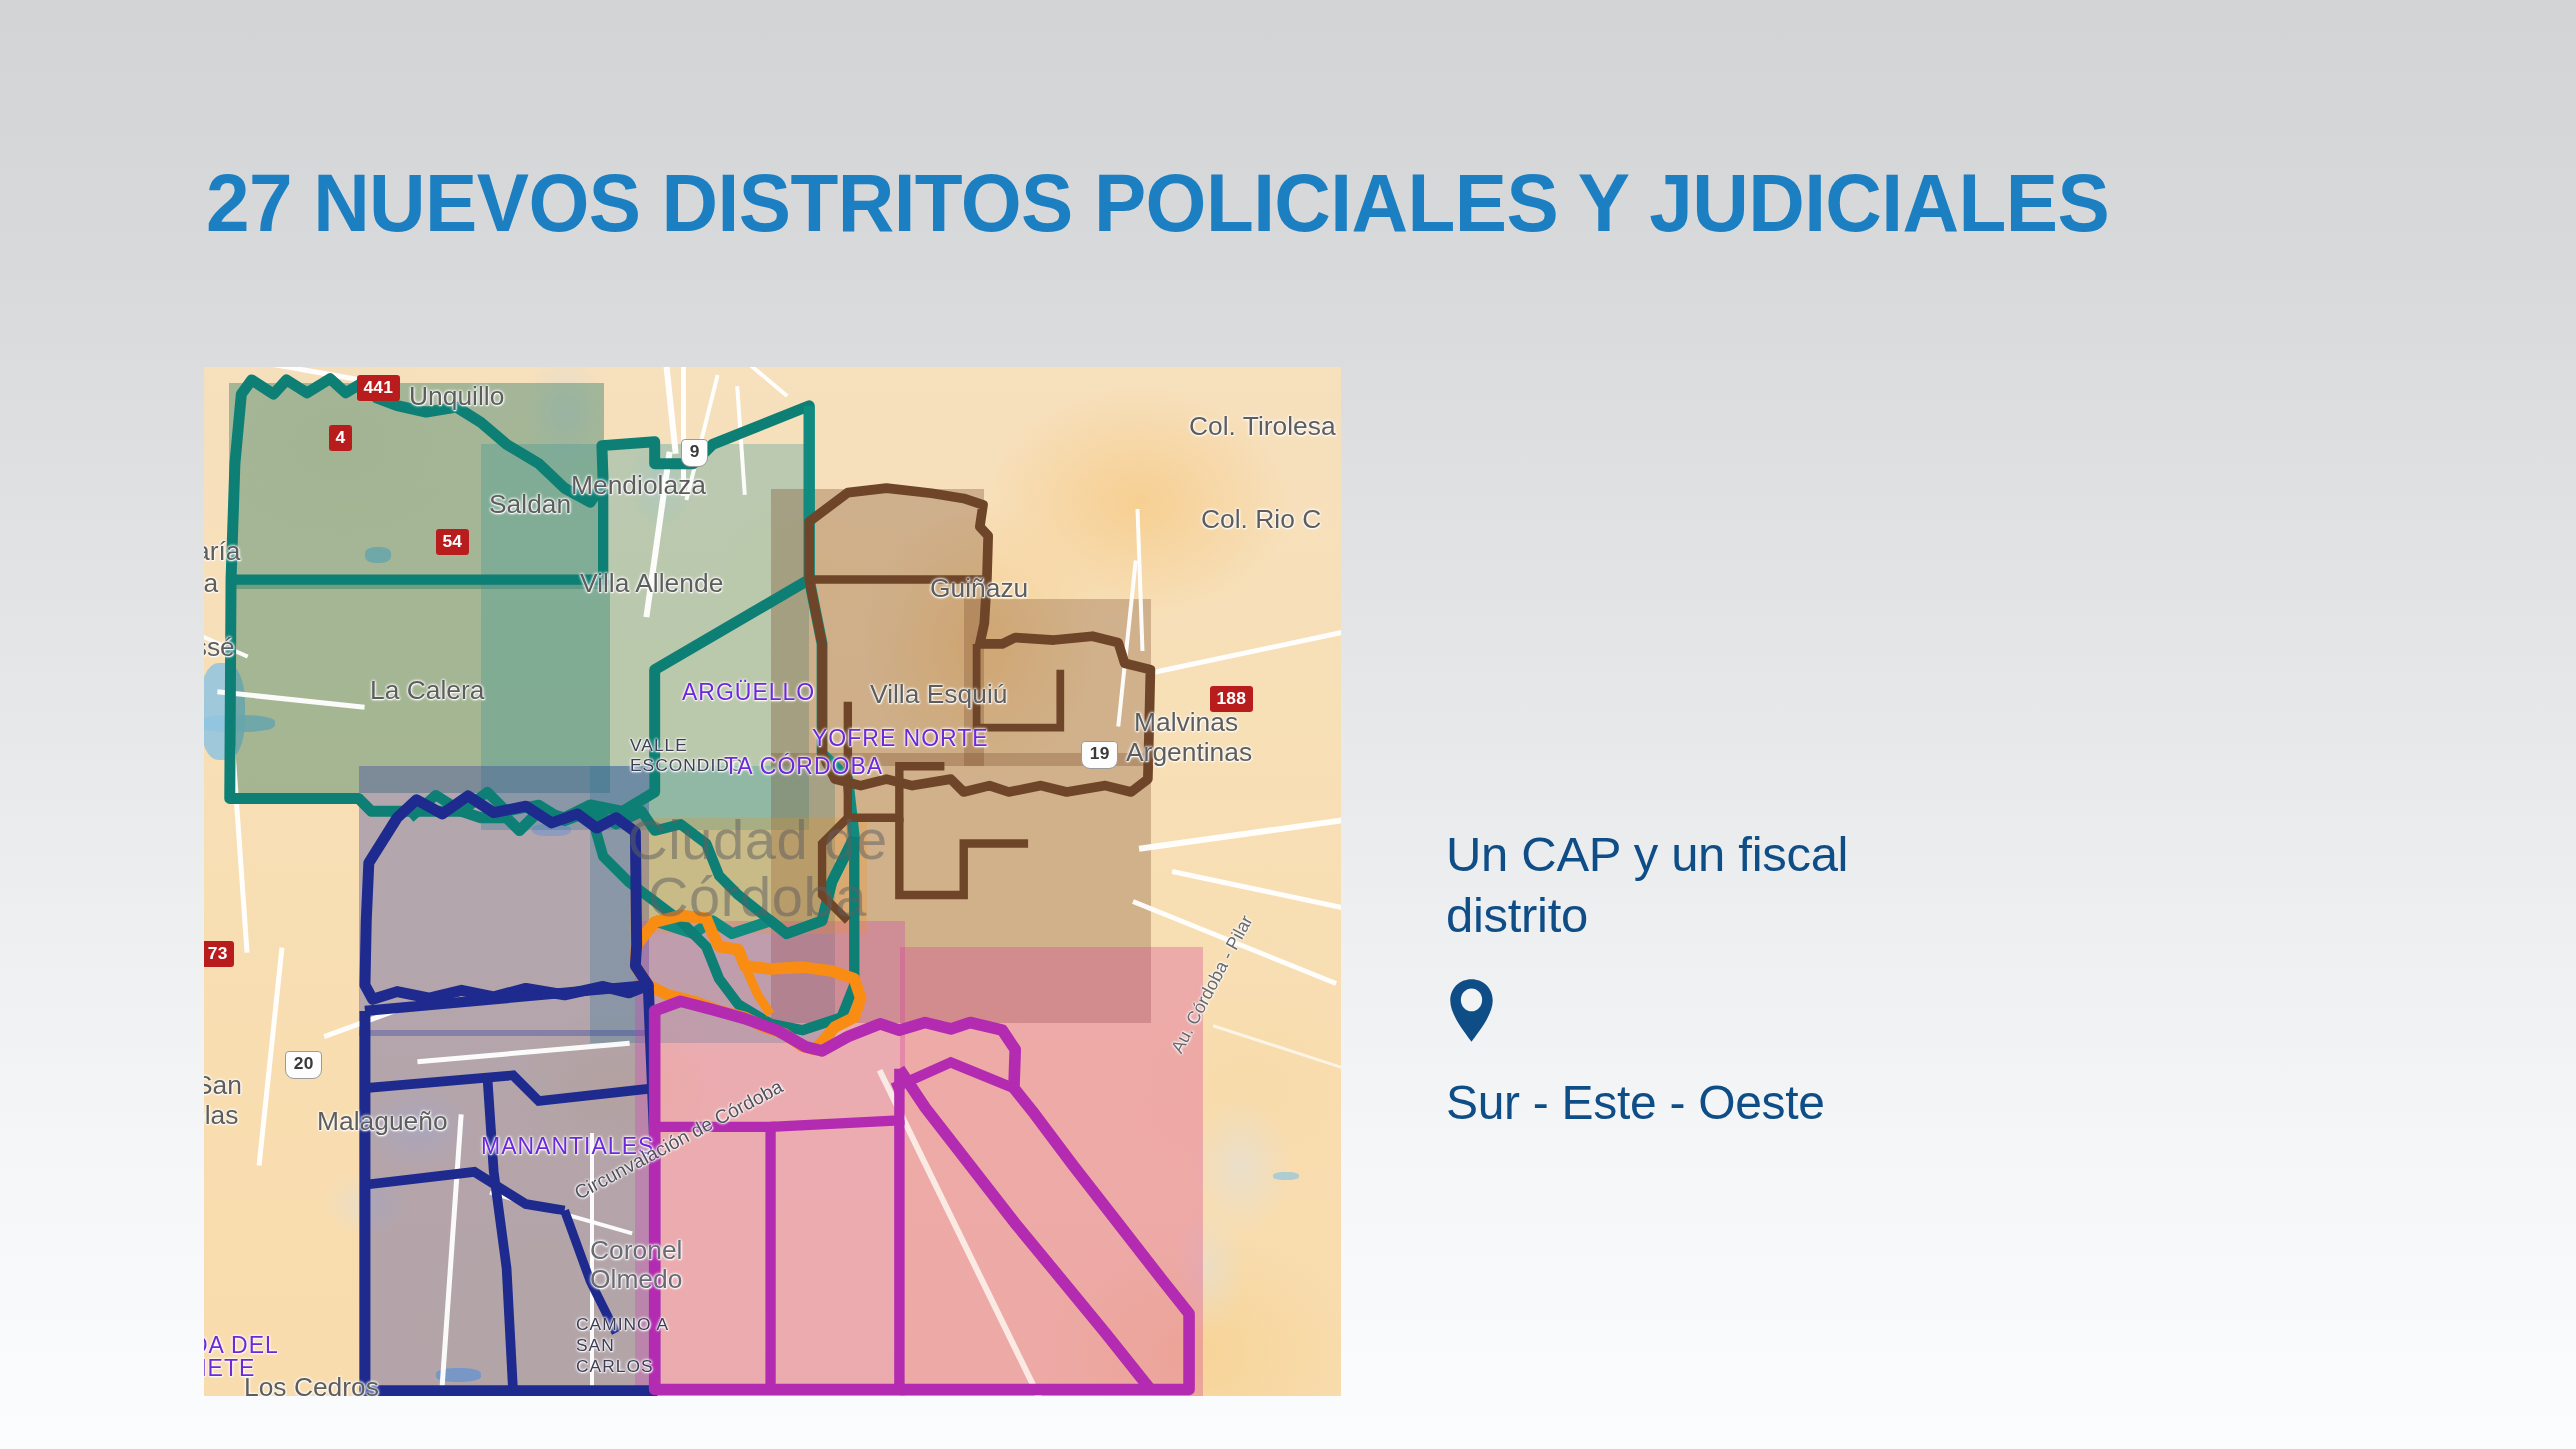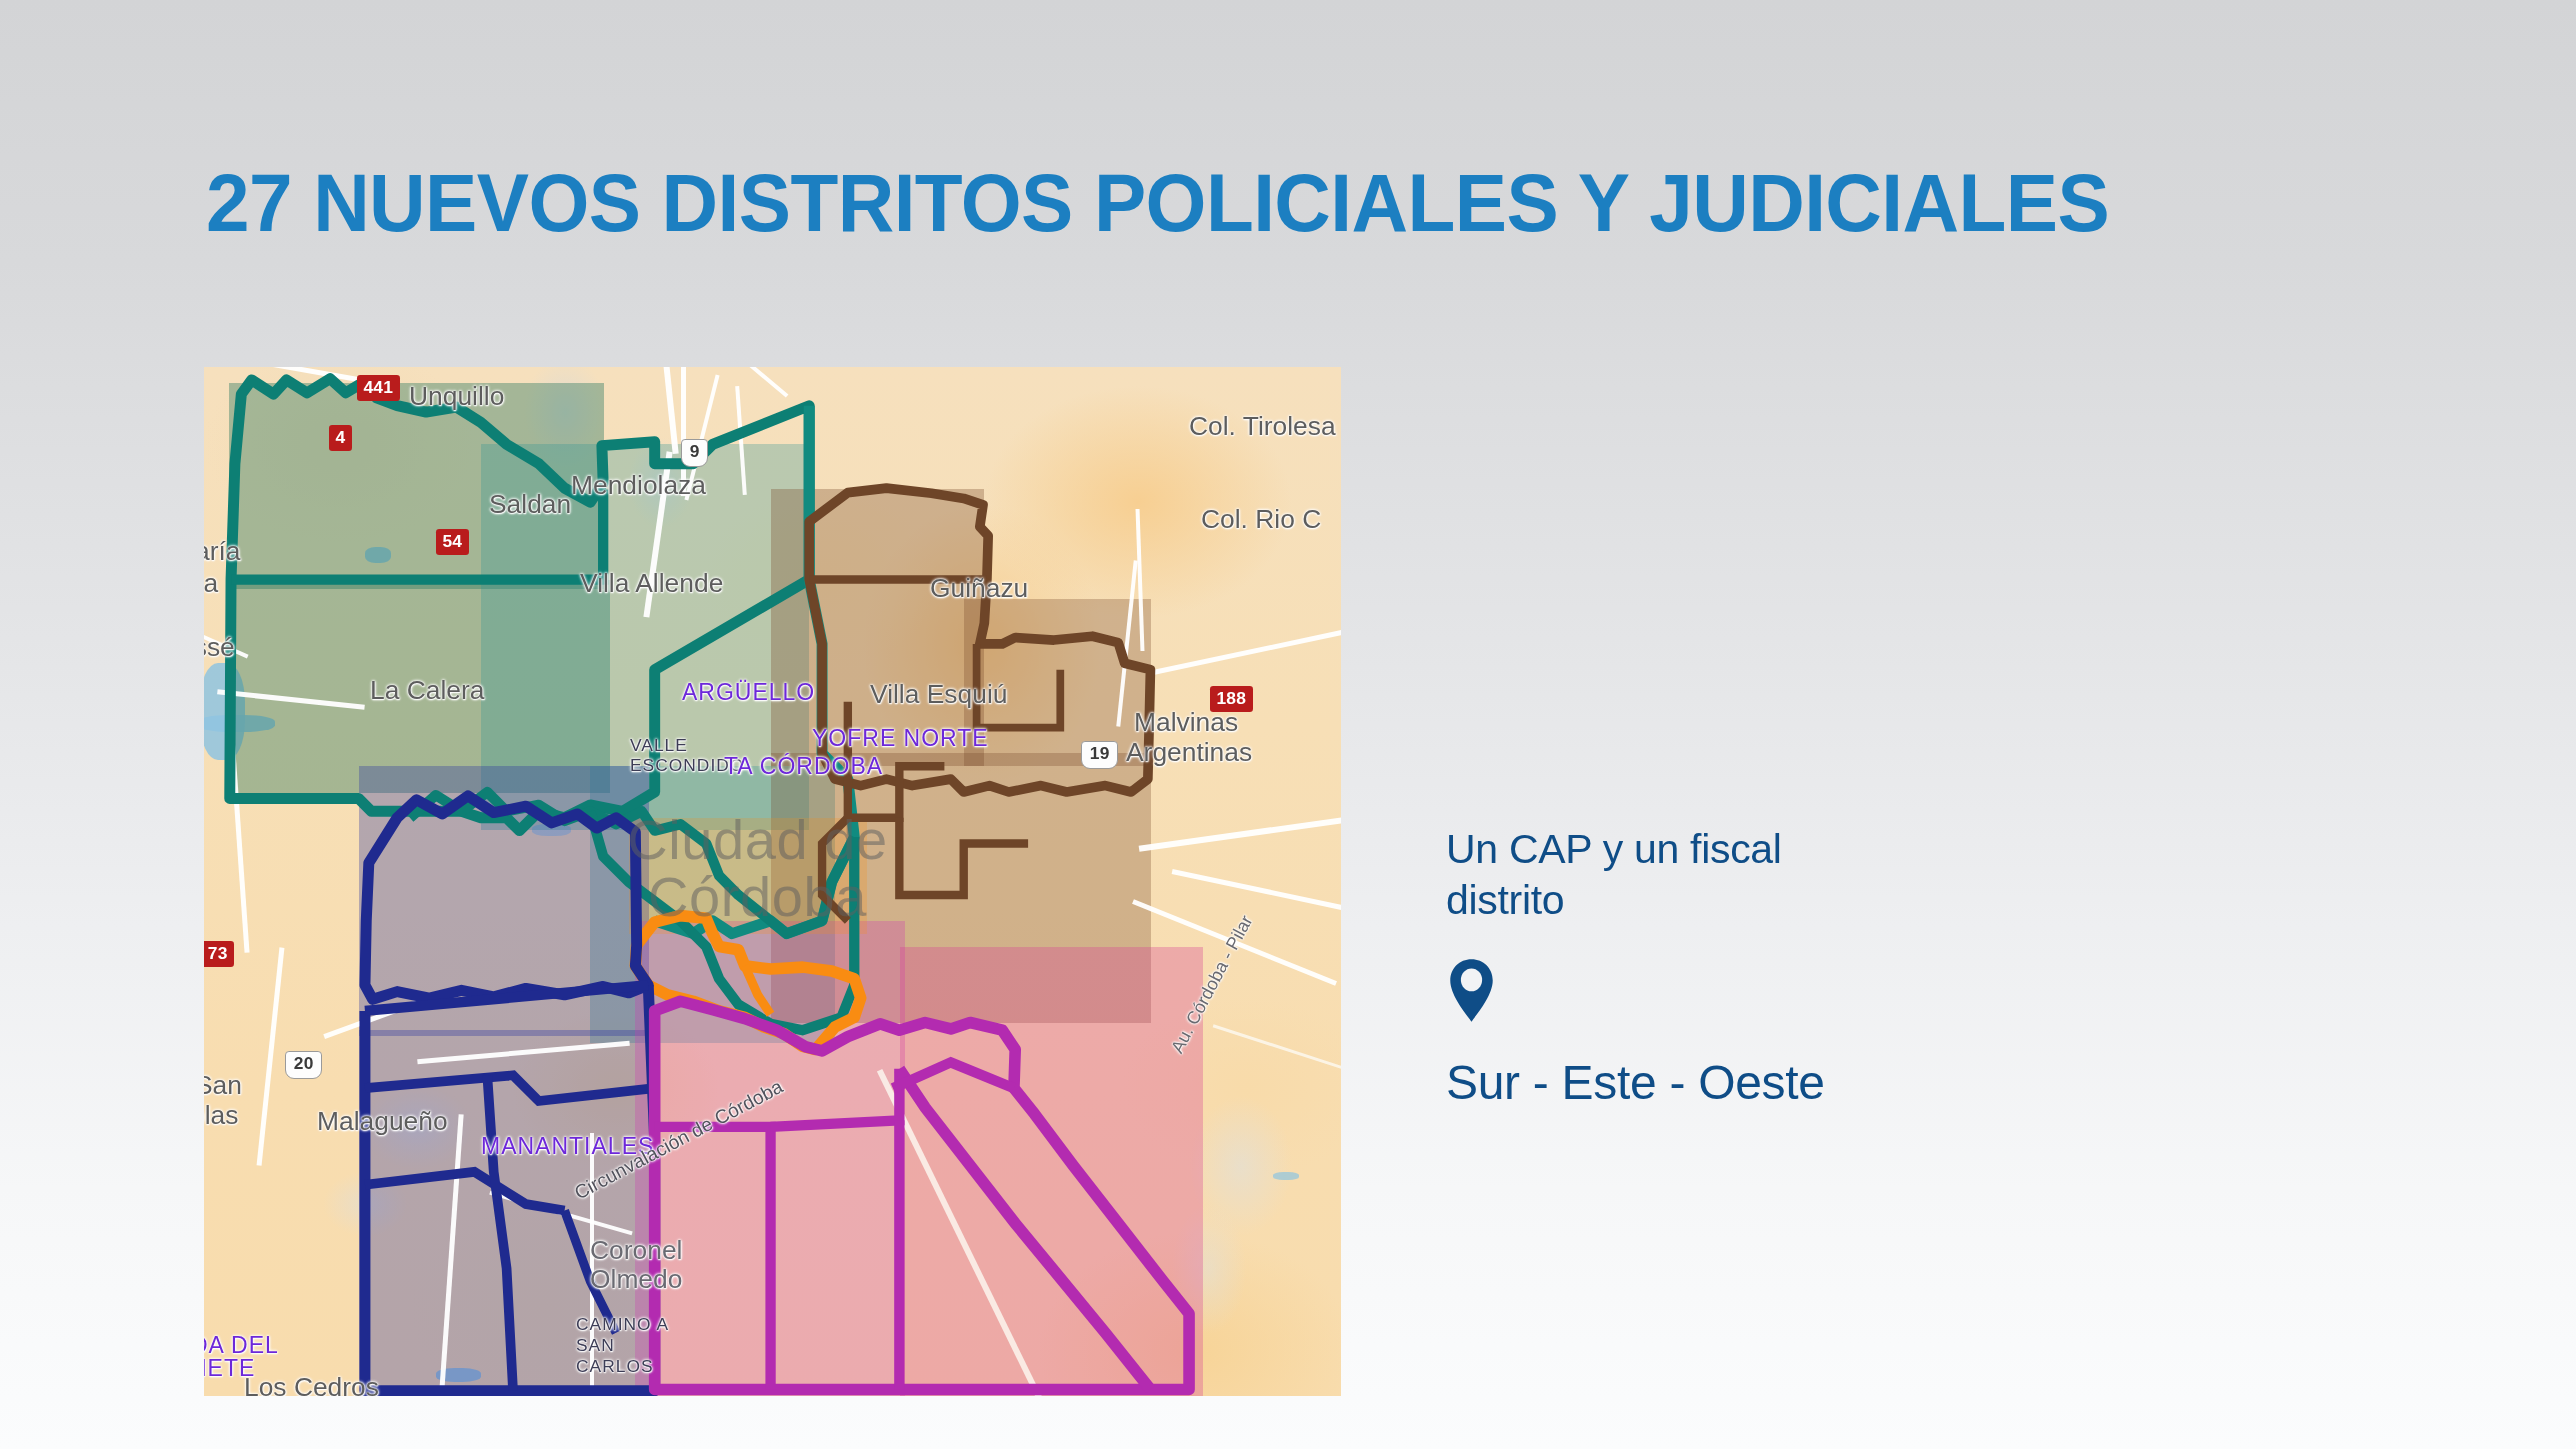--- a/index.html
+++ b/index.html
@@ -95,21 +95,21 @@
     padding:1.9px 6.4px 3.2px; border-radius:3.2px; letter-spacing:0.3px;
   }
   .shield.us{
     background:#fdfdfd; color:#3a3a3a; border:1.9px solid #9a9a9a;
     border-radius:3.9px 3.9px 9px 9px; padding:1.3px 7.7px 3.9px; font-weight:bold;
   }
 
   
   #right-col{position:absolute; left:1446px; top:824px; width:760px;}
   #caption-1{
-    font-size:41px; line-height:1.25; font-weight:400; letter-spacing:-0.3px;
+    font-size:49px; line-height:1.25; font-weight:400; letter-spacing:-0.3px;
   }
   #pin-wrap{margin-top:30px; margin-left:1.3px;}
   #caption-2{
     margin-top:27px; font-size:48px; line-height:1.25; font-weight:400; letter-spacing:-0.3px;
   }
   #caption-1 span, #caption-2 span{display:block;}
 </style>
 </head>
 <body>
 

